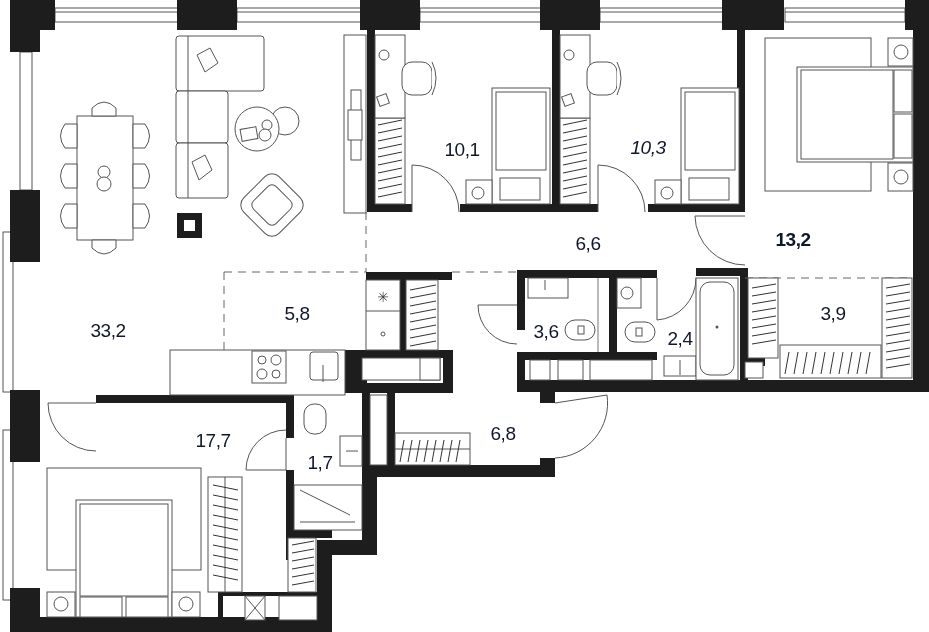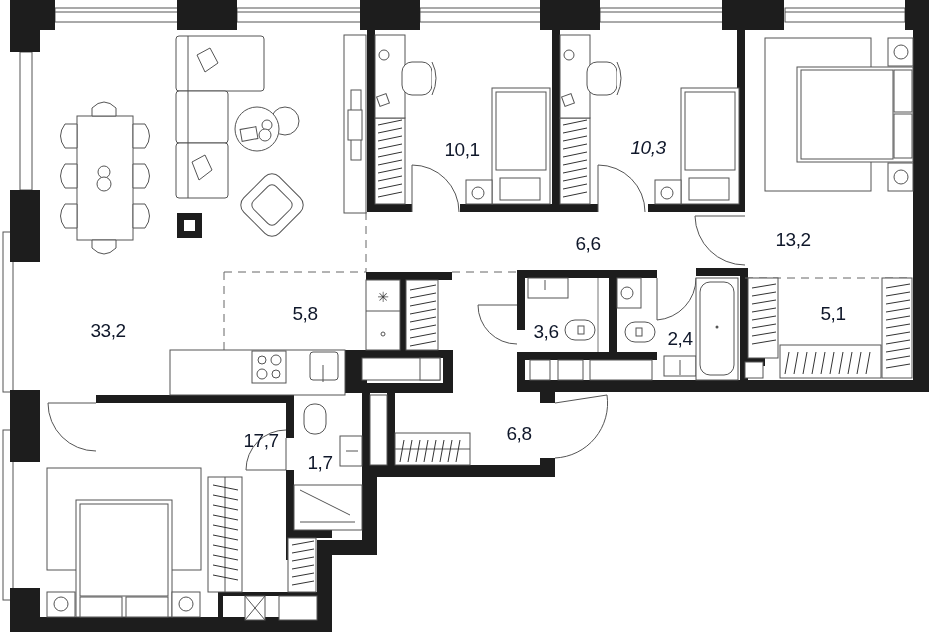--- a/index.html
+++ b/index.html
@@ -372,24 +372,24 @@
   <g>
     <rect class="furn" x="530" y="360" width="20" height="20"></rect>
     <rect class="furn" x="558" y="360" width="25" height="20"></rect>
     <rect class="furn" x="590" y="360" width="62" height="20"></rect>
     <rect class="furn" x="745" y="362" width="18" height="16"></rect>
     <rect class="furn" x="370" y="395" width="17" height="70"></rect>
   </g>
 </svg>
 
 <div class="label" style="left:108px;top:331px;">33,2</div>
-<div class="label" style="left:297px;top:314px;margin-left:8px;">5,8</div>
+<div class="label" style="left:297px;top:314px;">5,8</div>
 <div class="label" style="left:462px;top:150px;">10,1</div>
 <div class="label" style="left:648px;top:148px;font-style:italic;">10,3</div>
-<div class="label" style="left:793px;top:240px;">13,2</div>
+<div class="label" style="left:793px;top:240px;font-weight:bold;">13,2</div>
 <div class="label" style="left:544px;top:244px;margin-left:44px;">6,6</div>
 <div class="label" style="left:546px;top:332px;">3,6</div>
 <div class="label" style="left:680px;top:339px;">2,4</div>
-<div class="label" style="left:833px;top:314px;">5,1</div>
-<div class="label" style="left:213px;top:441px;margin-left:48px;">17,7</div>
+<div class="label" style="left:833px;top:314px;">3,9</div>
+<div class="label" style="left:213px;top:441px;">17,7</div>
 <div class="label" style="left:320px;top:463px;">1,7</div>
-<div class="label" style="left:503px;top:434px;margin-left:16px;">6,8</div>
+<div class="label" style="left:503px;top:434px;">6,8</div>
 </div>
 
 </body></html>

